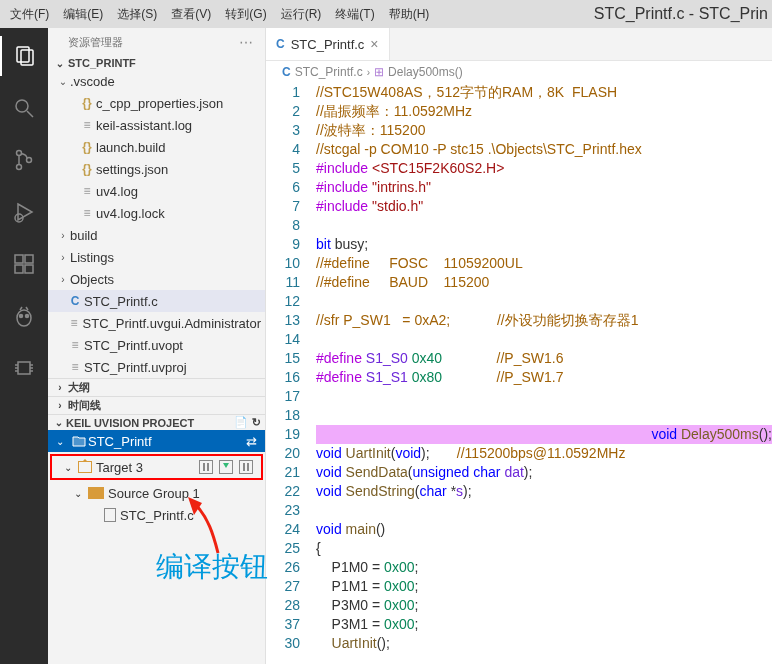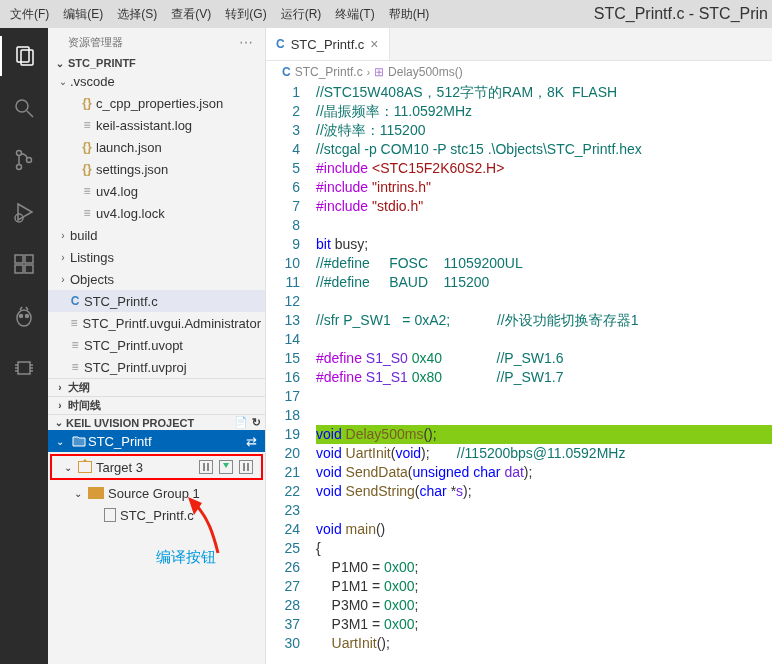--- a/index.html
+++ b/index.html
@@ -45,32 +45,32 @@
   .keil-btn.down::after { content:''; position:absolute; left:3px; top:2px; width:0; height:0; border-left:3px solid transparent; border-right:3px solid transparent; border-top:5px solid #3b7; }
   .keil-btn.binary::before, .keil-btn.binary::after { content:''; position:absolute; width:2px; height:8px; top:2px; background:#888; }
   .keil-btn.binary::before { left:3px; } .keil-btn.binary::after { right:3px; }
   .keil-source { display: flex; align-items: center; height: 22px; padding-left: 26px; }
   .keil-source .chev { width: 14px; font-size: 10px; }
   .keil-source .folder { width:16px; height:12px; background:#d89b3a; margin-right:4px; }
   .keil-file { display: flex; align-items: center; height: 22px; padding-left: 56px; }
   .keil-file .doc { width:12px; height:14px; border:1px solid #888; margin-right:4px; }
   .arrow-path { stroke:#e21; stroke-width:3; fill:none; }
   .arrow-head { fill:#e21; }
-  .compile-label { position:absolute; color:#0099dd; font-size:15px; font-family: Liberation Serif, serif; }
+  .compile-label { position:absolute; color:#0099dd; font-size:28px; font-family: Liberation Serif, serif; }
   .editor { flex: 1; display: flex; flex-direction: column; min-width: 0; }
   .tabs { height: 33px; display: flex; background: #f3f3f3; border-bottom: 1px solid #e5e5e5; }
   .tab { display: flex; align-items: center; padding: 0 10px; background: #fff; border-right: 1px solid #e5e5e5; gap: 6px; cursor: pointer; }
   .tab .close { color: #888; font-size: 14px; }
   .breadcrumb { height: 22px; display: flex; align-items: center; padding-left: 16px; font-size: 12px; color: #888; gap: 4px; }
   .breadcrumb .sep { font-size: 10px; }
   .code-wrap { flex: 1; display: flex; overflow: hidden; font-family: Consolas, monospace; font-size: 14px; line-height: 19px; }
   .gutter { width: 50px; text-align: right; color: #237893; padding-right: 16px; }
   .code { flex: 1; white-space: pre; }
-  .line.hl { background: #84cc16; }
-  .c { color: #0f766e; } .k { color: #0000ff; } .s { color: #a31515; }
+  .line.hl { background: #f0abfc; text-align: right; }
+  .c { color: #a16207; } .k { color: #0000ff; } .s { color: #a31515; }
   .m { color: #af00db; margin-top: 36px; } .n { color: #098658; }
   .f { color: #795e26; } .v { color: #6d28d9; }
   .overlay { position: absolute; pointer-events: none; }
 </style>
 </head>
 <body>
 
 <div class="menubar">
   <span class="menu">文件(F)</span>
   <span class="menu">编辑(E)</span>
@@ -163,21 +163,21 @@
           <span>c_cpp_properties.json</span>
         </div>
       <div class="row">
           <span class="indent" style="width:30px"></span>
           <span class="icon file-gray">≡</span>
           <span>keil-assistant.log</span>
         </div>
       <div class="row">
           <span class="indent" style="width:30px"></span>
           <span class="icon brace">{}</span>
-          <span>launch.json</span>
+          <span>launch.build</span>
         </div>
       <div class="row">
           <span class="indent" style="width:30px"></span>
           <span class="icon brace">{}</span>
           <span>settings.json</span>
         </div>
       <div class="row">
           <span class="indent" style="width:30px"></span>
           <span class="icon file-gray">≡</span>
           <span>uv4.log</span>

